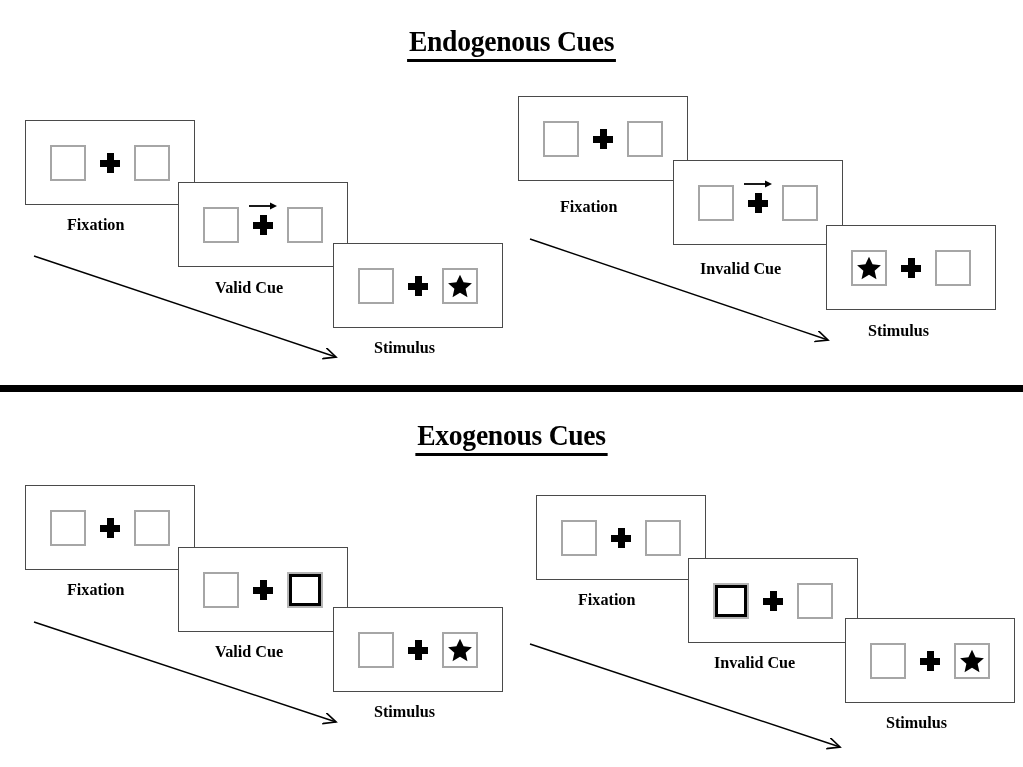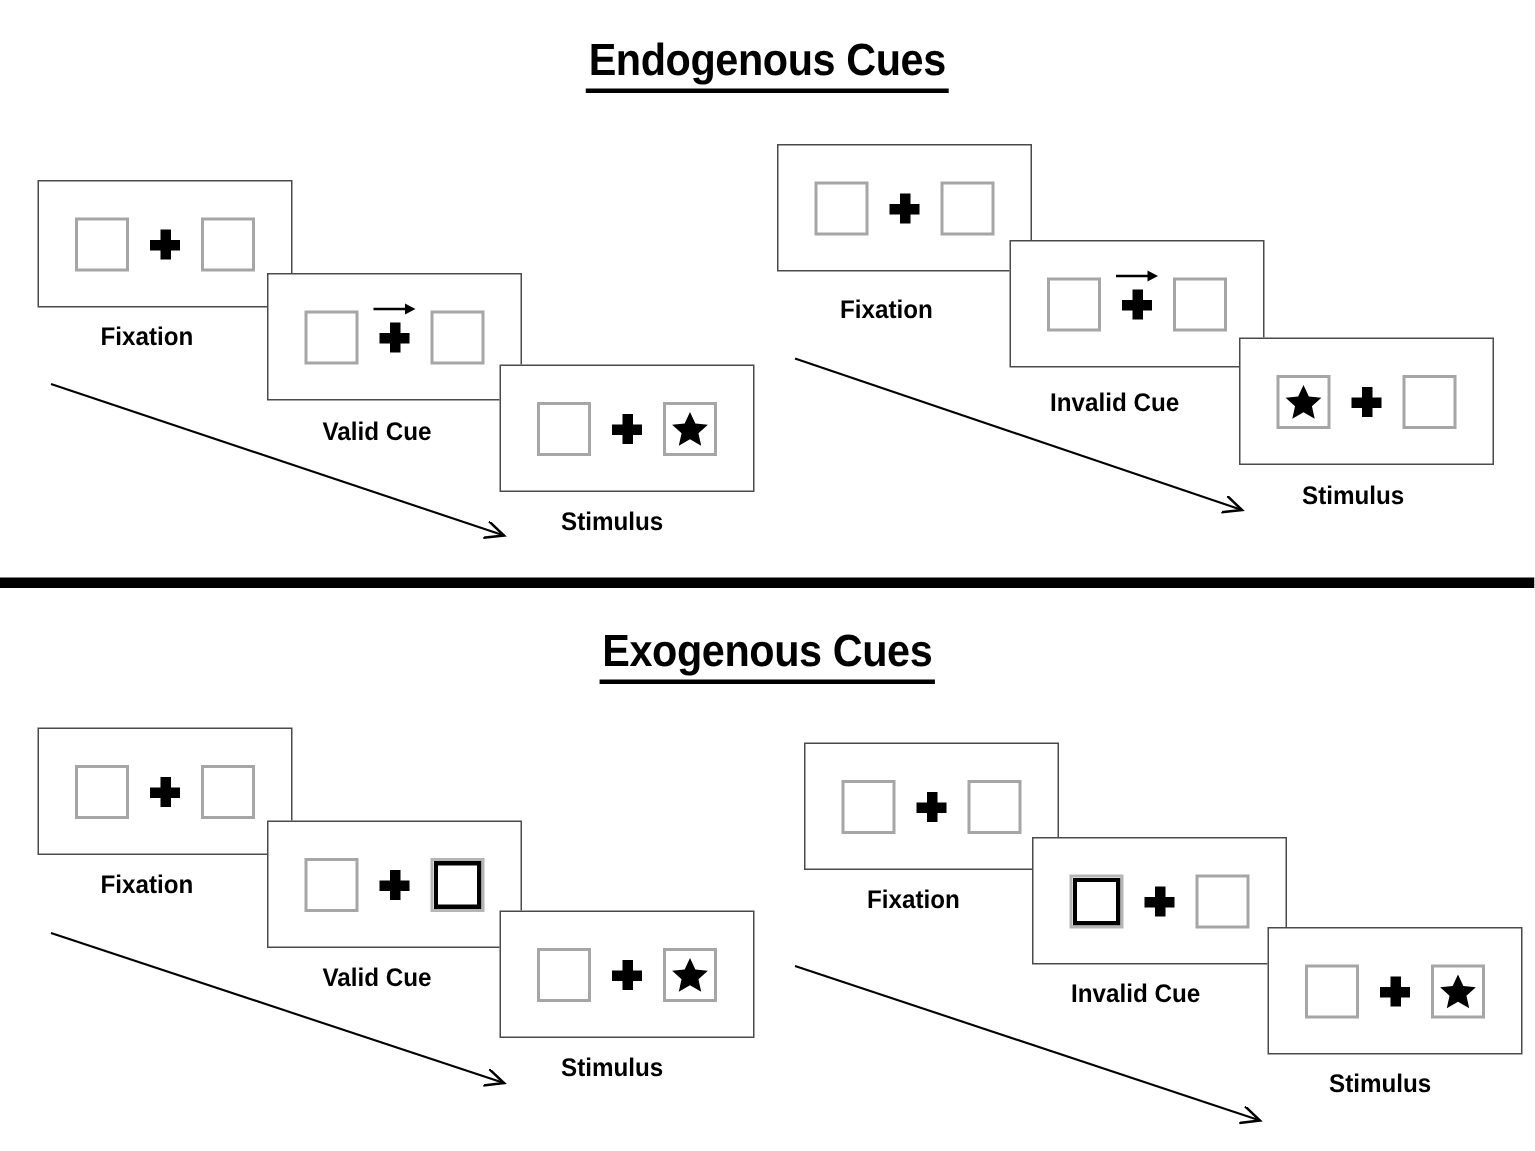--- a/index.html
+++ b/index.html
@@ -3,21 +3,21 @@
 <meta charset="utf-8">
 <style>
   html,body{margin:0;padding:0;}
   body{
     width:1023px;height:767px;
     background:#ffffff;
     font-family:"Liberation Sans", sans-serif;
     overflow:hidden;
     position:relative;
   }
-  .stage{position:absolute;left:0;top:0;width:1023px;height:767px;}
+  .stage{position:absolute;left:0;top:0;width:1023px;height:767px;font-family:Liberation Serif, serif;}
 
   
   .section-title{
     position:absolute;
     width:100%;
     text-align:center;
     font-weight:bold;
     font-size:30px;
     letter-spacing:-0.3px;
     color:#000;

